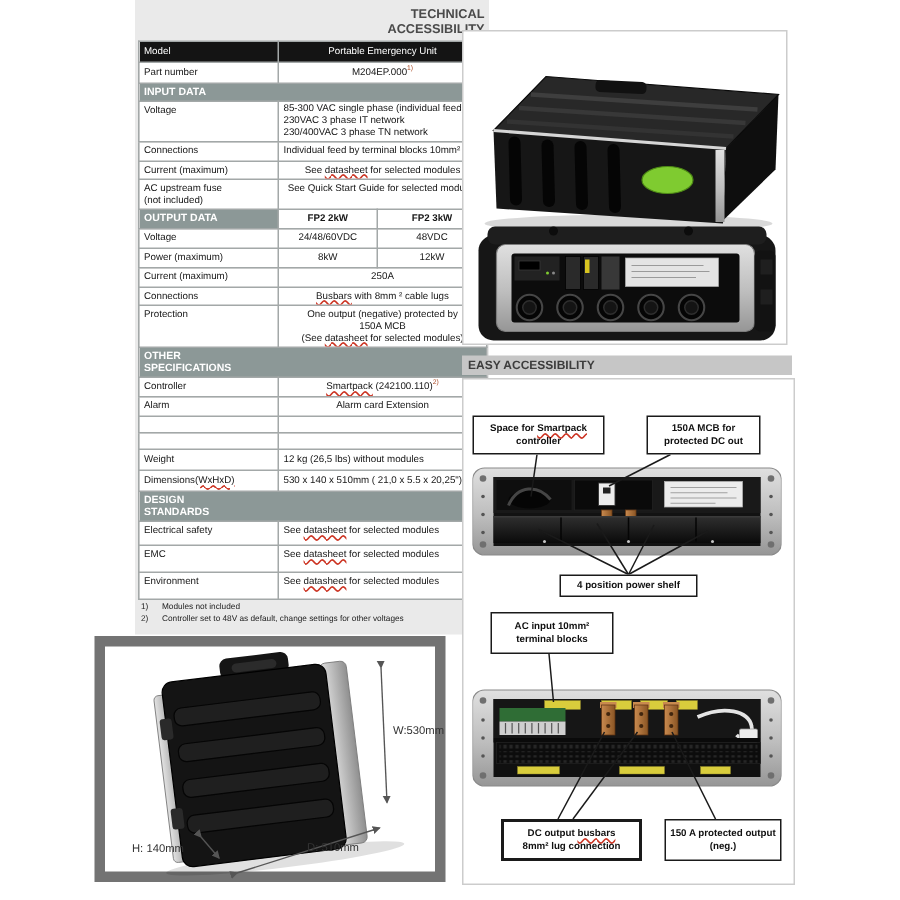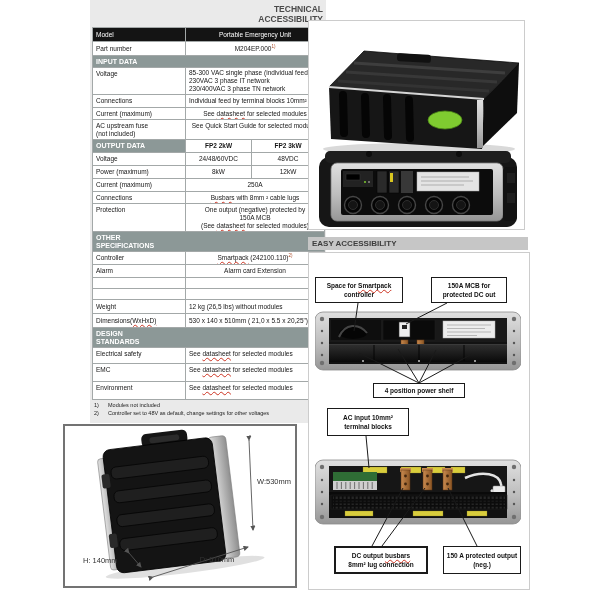--- a/index.html
+++ b/index.html
@@ -20,21 +20,21 @@
   .spec td.outhead{font-weight:bold;text-align:center;}
   .sec-wrap{width:62px;}
   .wavy{text-decoration-line:underline;text-decoration-style:wavy;
         text-decoration-color:#cc3322;text-decoration-thickness:1px;text-underline-offset:1px;}
   sup.ref{color:#aa4a26;font-size:4.5px;vertical-align:super;line-height:0;}
   .fns{position:absolute;left:4px;top:401px;width:228px;font-size:5.5px;line-height:8px;color:#222;}
   .fn{display:flex;}
   .fn .n{width:14px;flex:none;}
   
   .frame-bl{position:absolute;left:63px;top:424px;width:234px;height:164px;background:#fff;
-            border:2px solid #737373;box-sizing:border-box;}
+            border:7px solid #737373;box-sizing:border-box;}
   
   .hbar{position:absolute;left:308px;width:220px;background:#c6c6c6;color:#3d3d3d;
         font-size:8px;font-weight:bold;line-height:13px;padding-left:4px;box-sizing:border-box;}
   #hbar1{top:3px;height:15px;}
   #hbar2{top:237px;height:13px;}
   .frame1{position:absolute;left:308px;top:20px;width:217px;height:210px;background:#fff;
           border:1px solid #ccc;box-sizing:border-box;}
   .frame2{position:absolute;left:308px;top:252px;width:222px;height:338px;background:#fff;
           border:1px solid #ccc;box-sizing:border-box;}
   .photo{position:absolute;z-index:1;}

